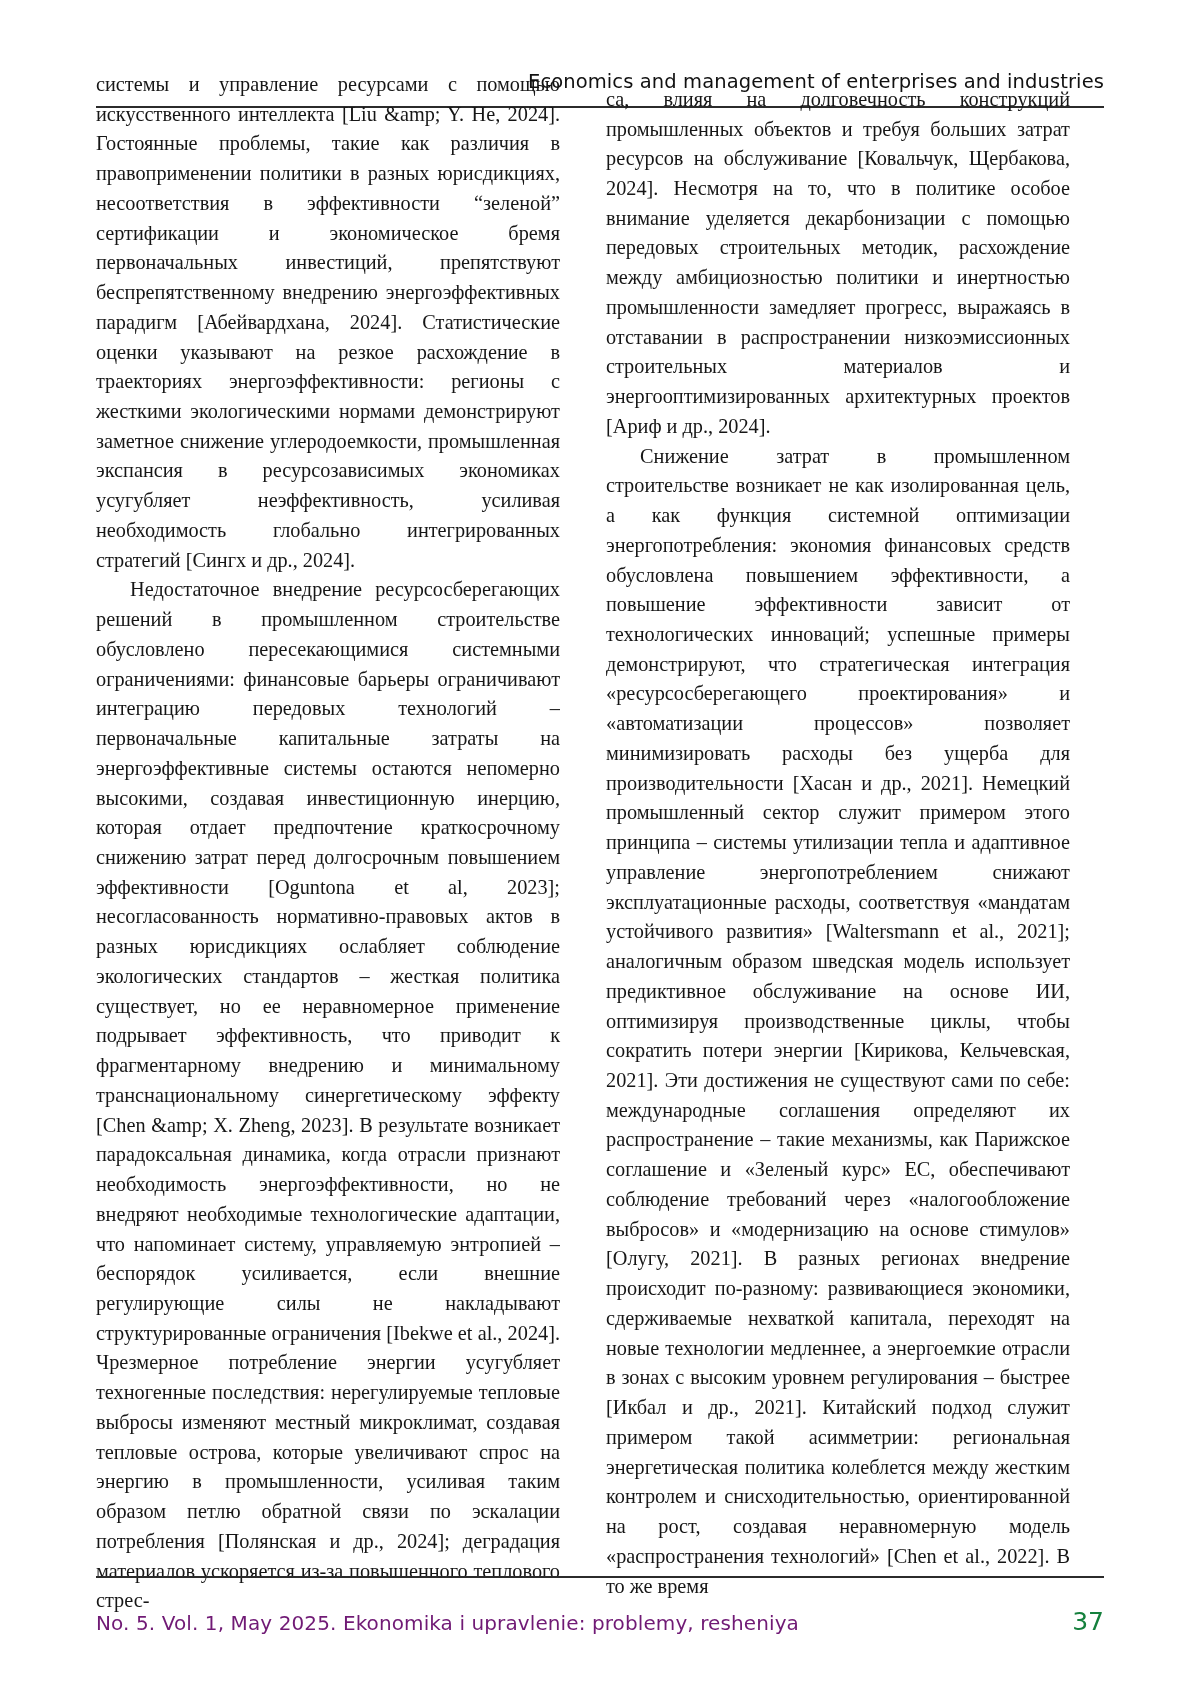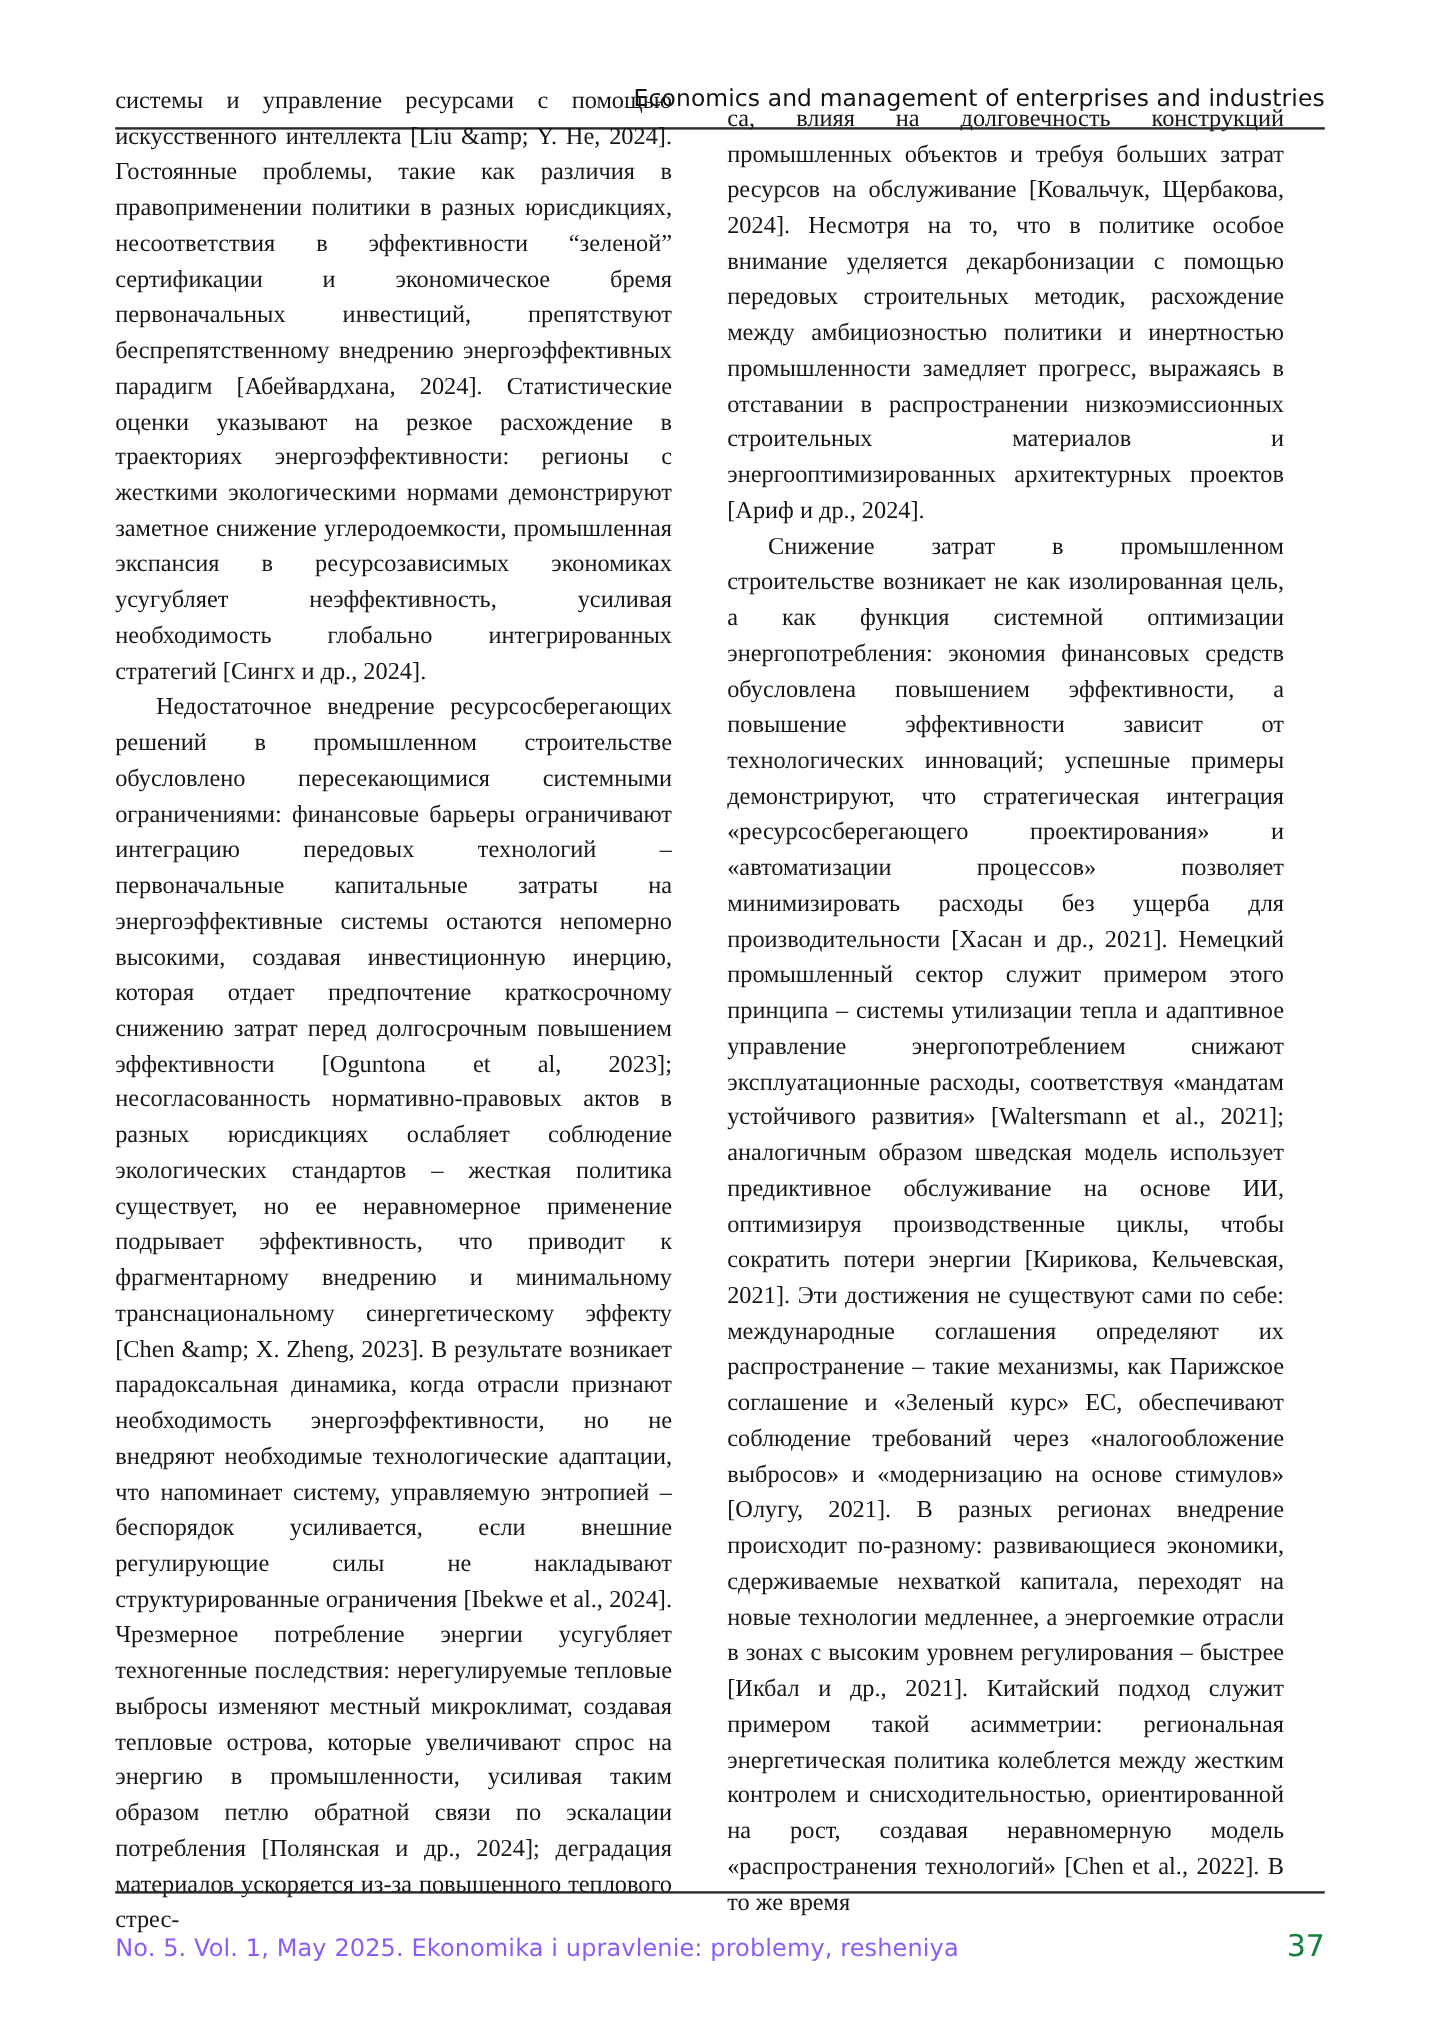--- a/index.html
+++ b/index.html
@@ -82,21 +82,21 @@
     left: 96px;
     right: 96px;
     bottom: 62px;
     display: flex;
     align-items: baseline;
     justify-content: space-between;
     font-family: "DejaVu Sans", sans-serif;
   }
   .footer-text {
     font-size: 20px;
-    color: #8b5cf6;
+    color: #701a75;
     letter-spacing: 0.1px;
   }
   .footer-page {
     font-size: 25px;
     color: #15803d;
   }
 </style>
 </head>
 <body>
 

